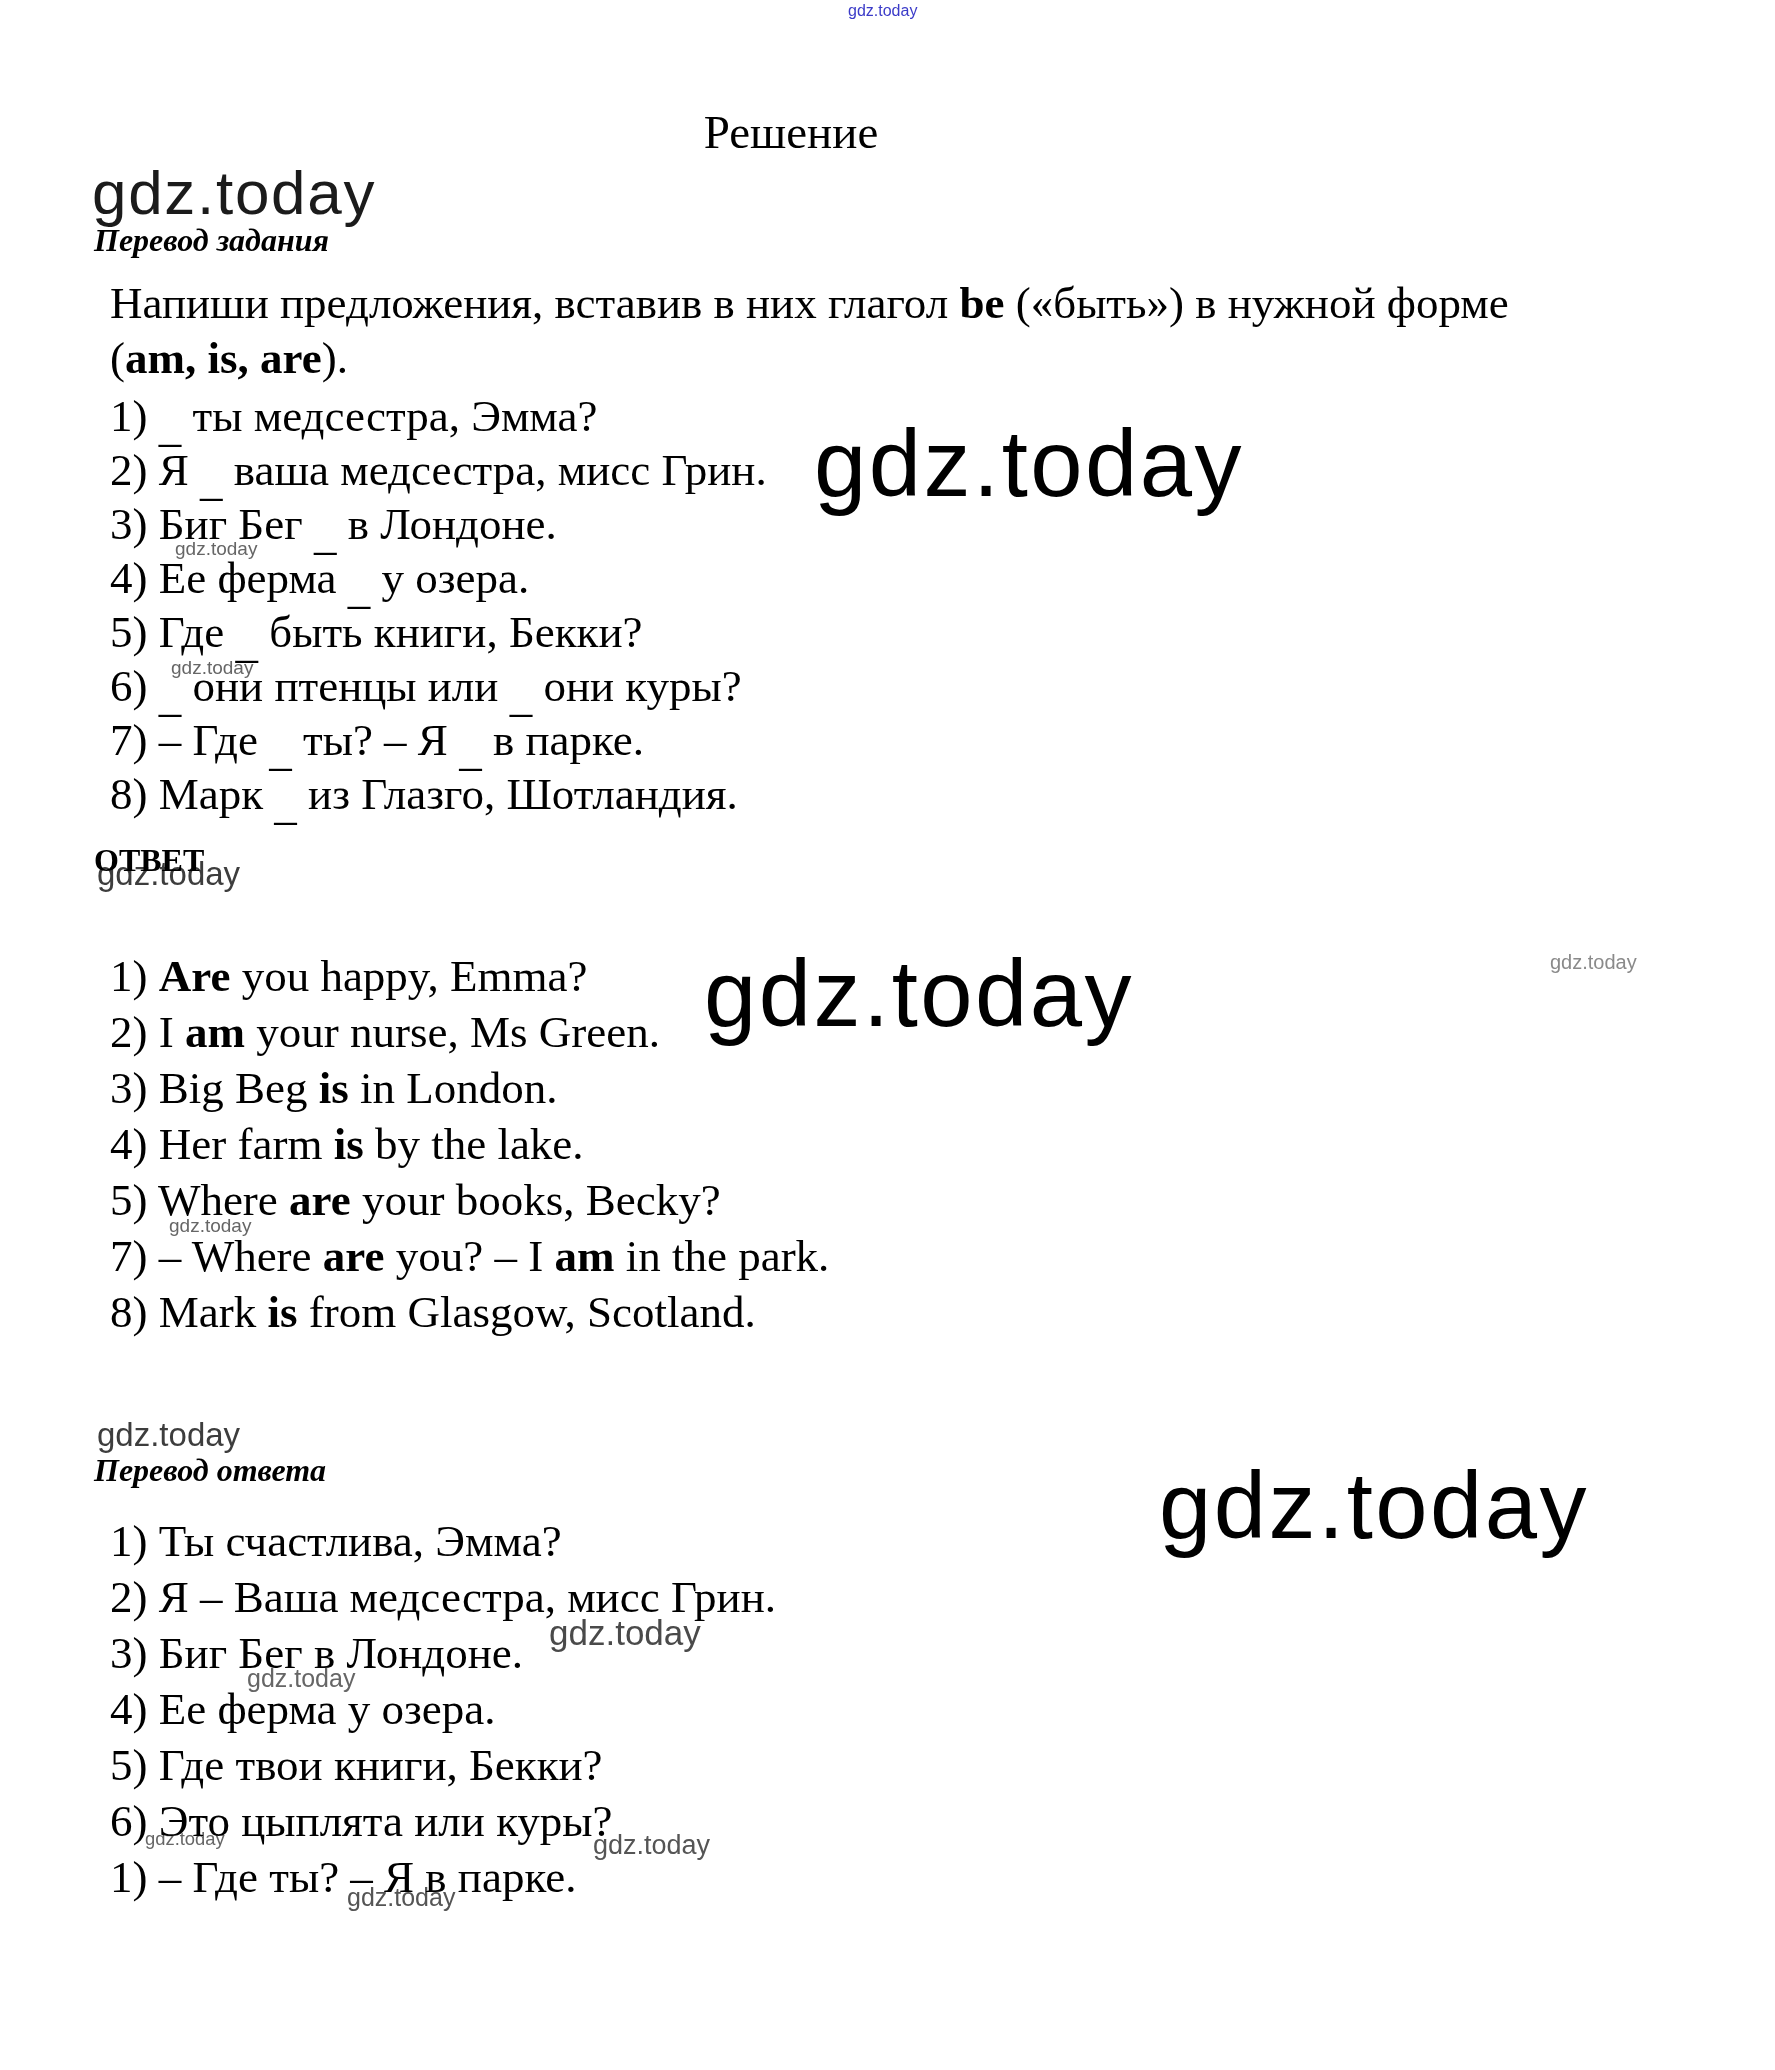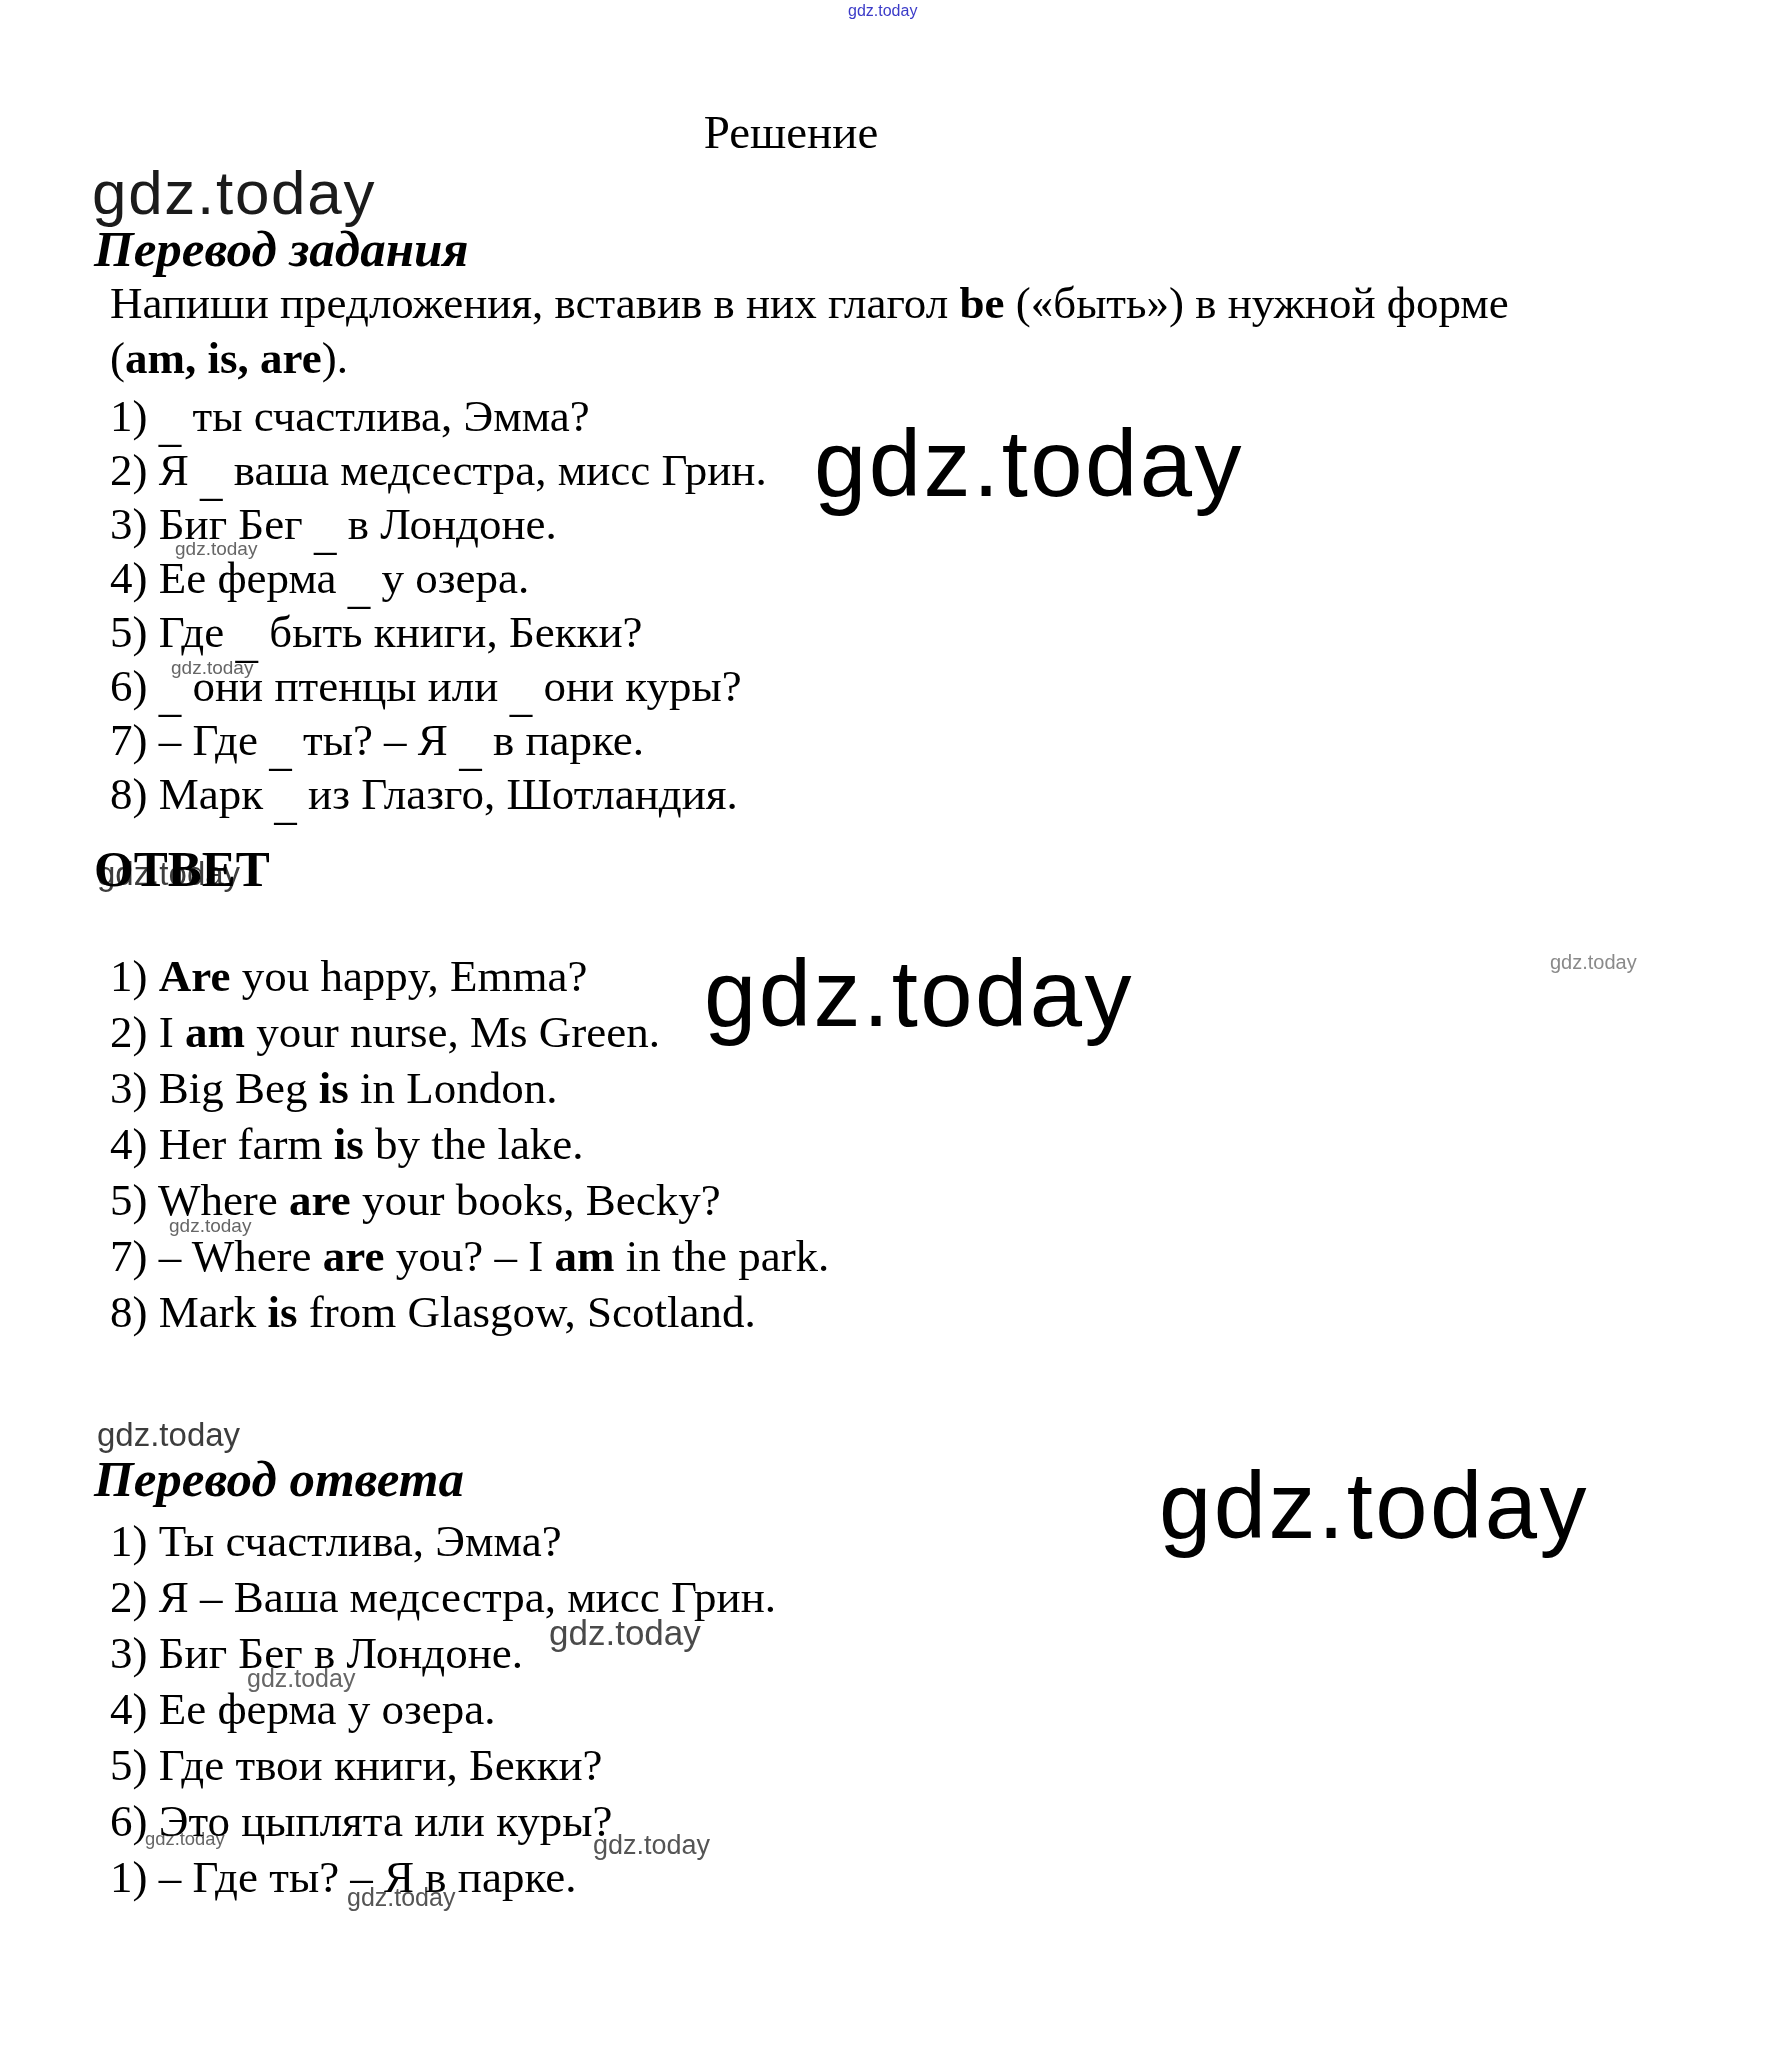--- a/index.html
+++ b/index.html
@@ -13,21 +13,21 @@
     color: #000000;
   }
   .abs { position: absolute; }
   #title {
     top: 109px; left: 0; width: 1582px;
     text-align: center;
     font-size: 47px; line-height: 1;
   }
   .heading {
     left: 94px;
-    font-size: 51px; line-height: 1;
+    font-size: 32px; line-height: 1;
     font-weight: bold;
   }
   .heading.italic { font-style: italic; }
   #h-task   { top: 224px; }
   #h-answer { top: 844px; }
   #h-anstr  { top: 1454px; }
   .textblock { left: 94px; font-size: 45px; }
   #intro  { top: 276px;  --lh: 55px; width: 1603px; }
   #list1  { top: 389px;  --lh: 54px; width: 1603px; }
   #list2  { top: 948px; --lh: 56px; width: 1603px; }
@@ -91,21 +91,21 @@
   <div id="title" class="abs">Решение</div>
 
   <div id="h-task" class="abs heading italic">Перевод задания</div>
 
   <div id="intro" class="abs textblock">
       <div class="line"><span>Напиши предложения, вставив в них глагол </span><span class="bold">be</span><span> («быть») в нужной форме</span></div>
       <div class="line"><span>(</span><span class="bold">am, is, are</span><span>).</span></div>
     </div>
 
   <div id="list1" class="abs textblock">
-      <div class="line"><span>1) </span><span class="blank">_</span><span> ты счастлива, Эмма?</span></div>
+      <div class="line"><span>1) </span><span class="blank">_</span><span> ты медсестра, Эмма?</span></div>
       <div class="line"><span>2) Я </span><span class="blank">_</span><span> ваша медсестра, мисс Грин.</span></div>
       <div class="line"><span>3) Биг Бег </span><span class="blank">_</span><span> в Лондоне.</span></div>
       <div class="line"><span>4) Ее ферма </span><span class="blank">_</span><span> у озера.</span></div>
       <div class="line"><span>5) Где </span><span class="blank">_</span><span> быть книги, Бекки?</span></div>
       <div class="line"><span>6) </span><span class="blank">_</span><span> они птенцы или </span><span class="blank">_</span><span> они куры?</span></div>
       <div class="line"><span>7) – Где </span><span class="blank">_</span><span> ты? – Я </span><span class="blank">_</span><span> в парке.</span></div>
       <div class="line"><span>8) Марк </span><span class="blank">_</span><span> из Глазго, Шотландия.</span></div>
     </div>
 
   <div id="h-answer" class="abs heading">ОТВЕТ</div>

